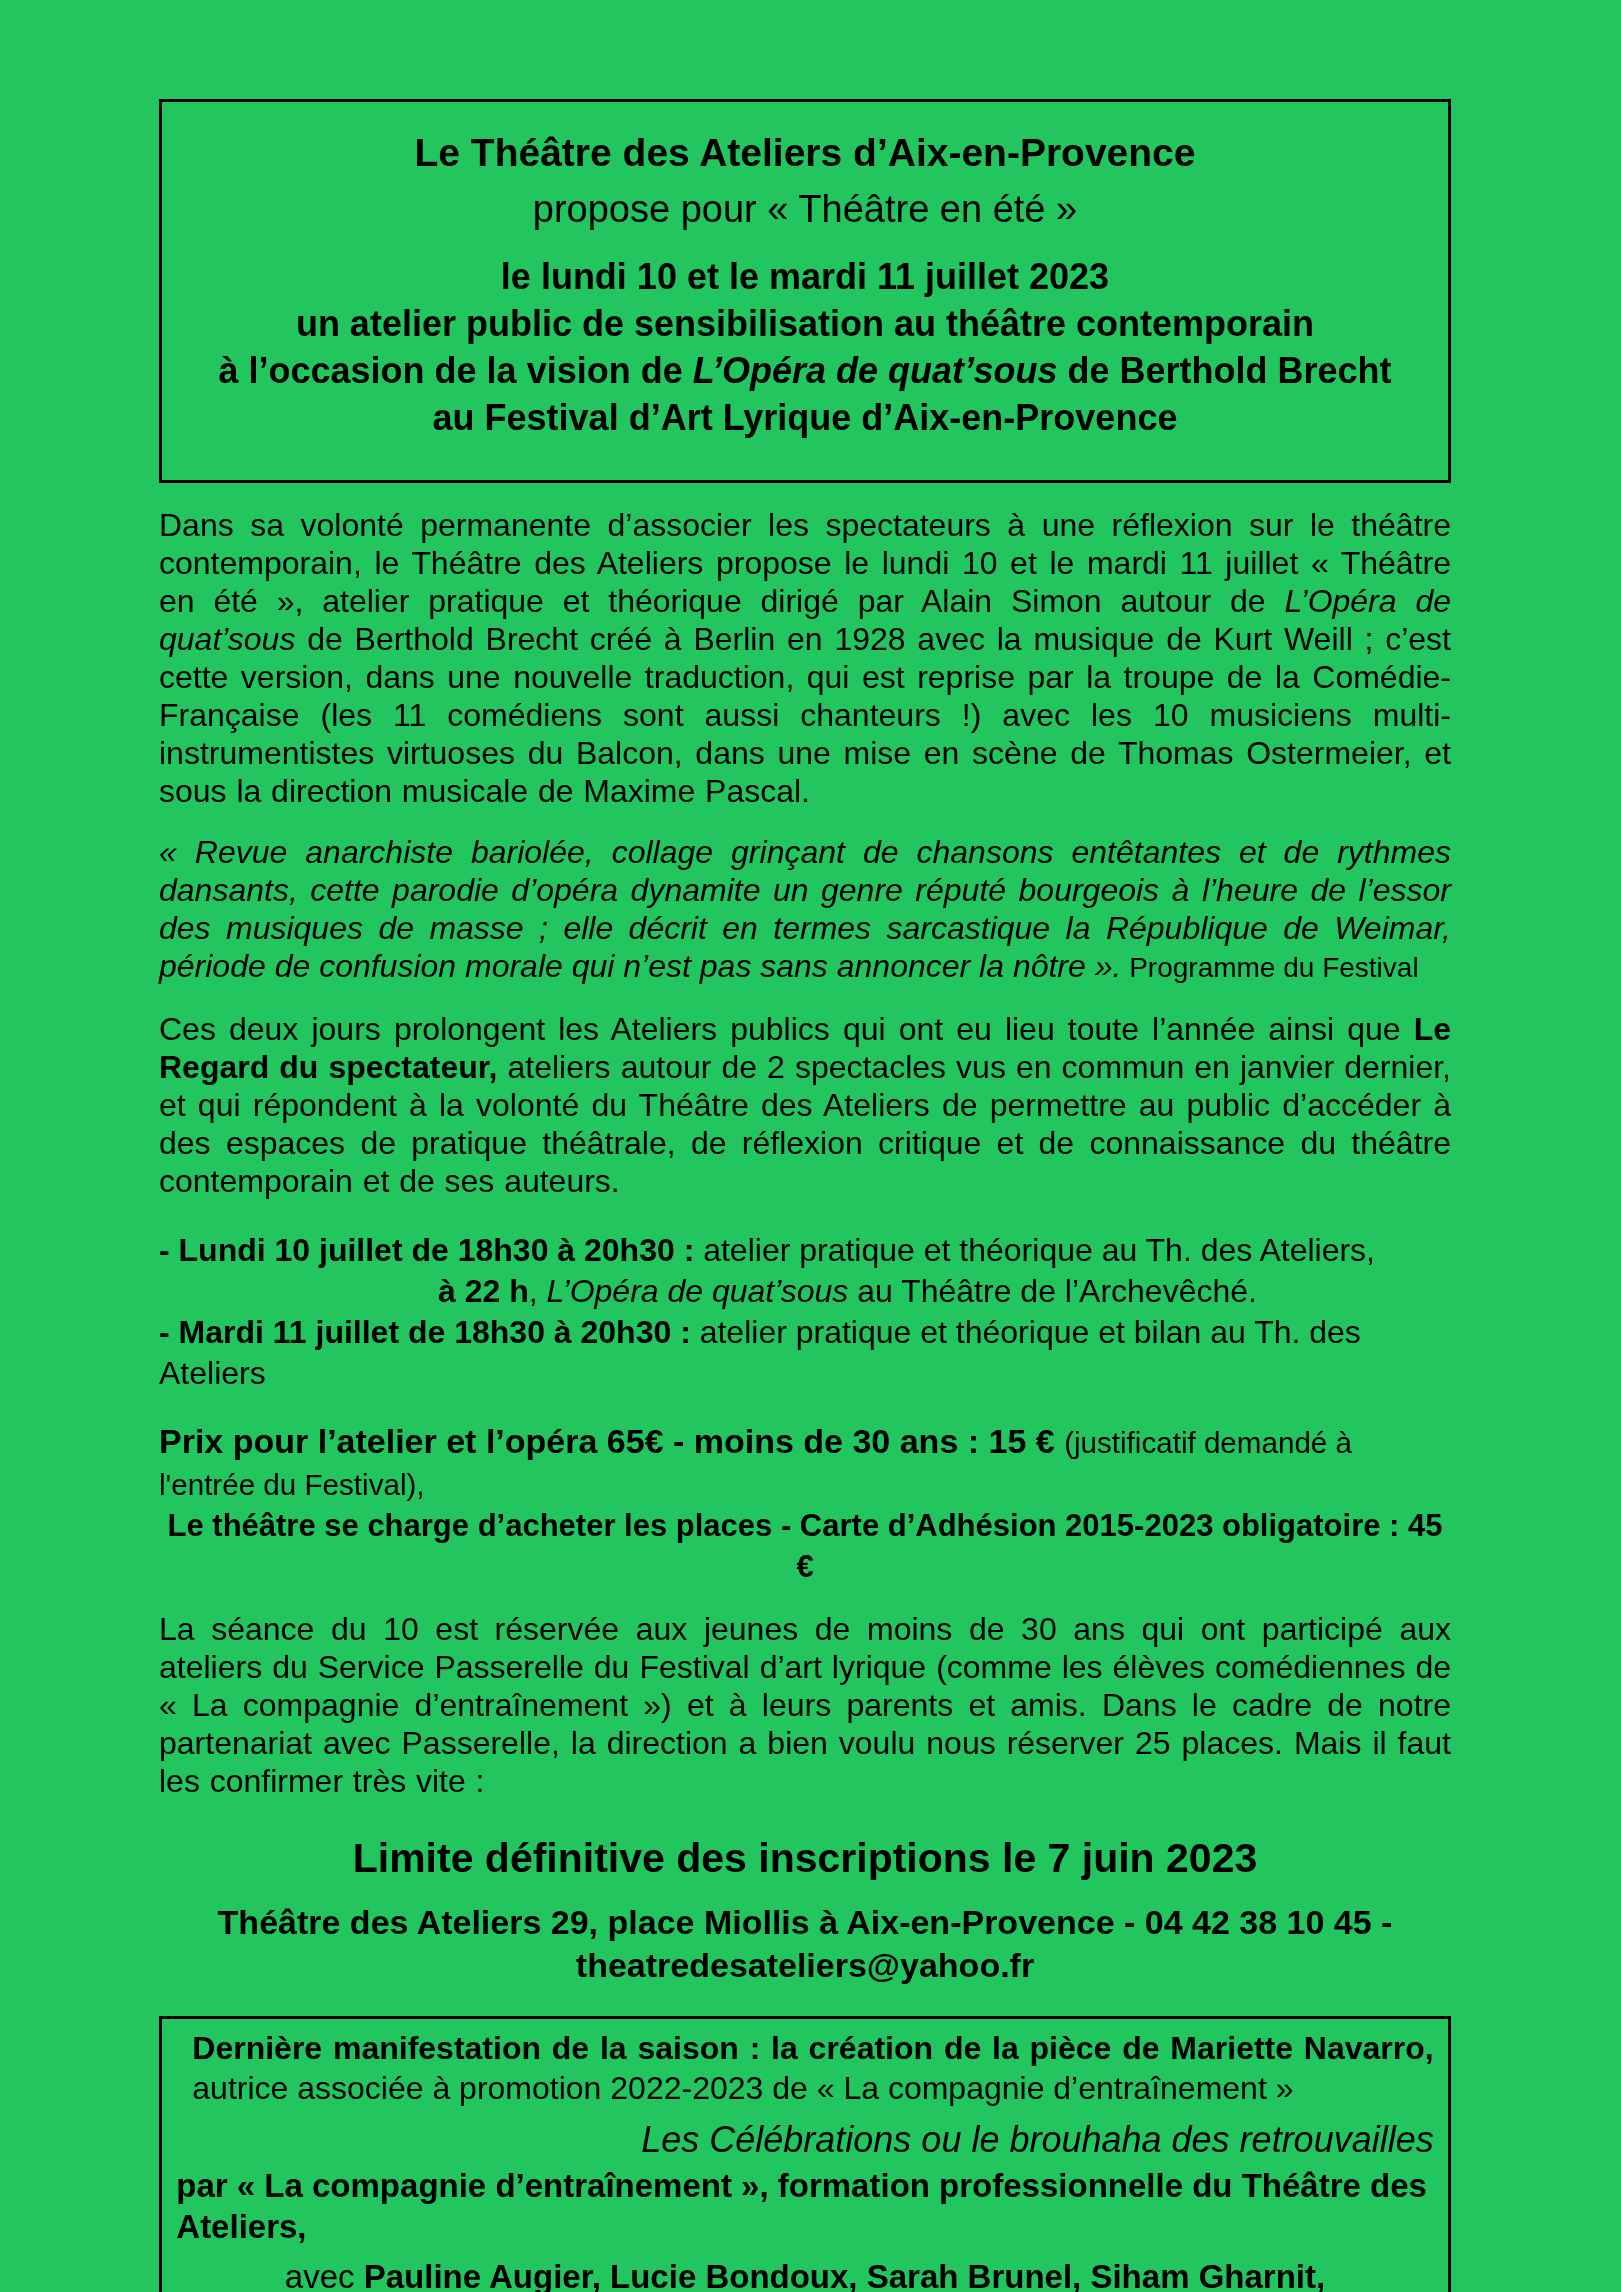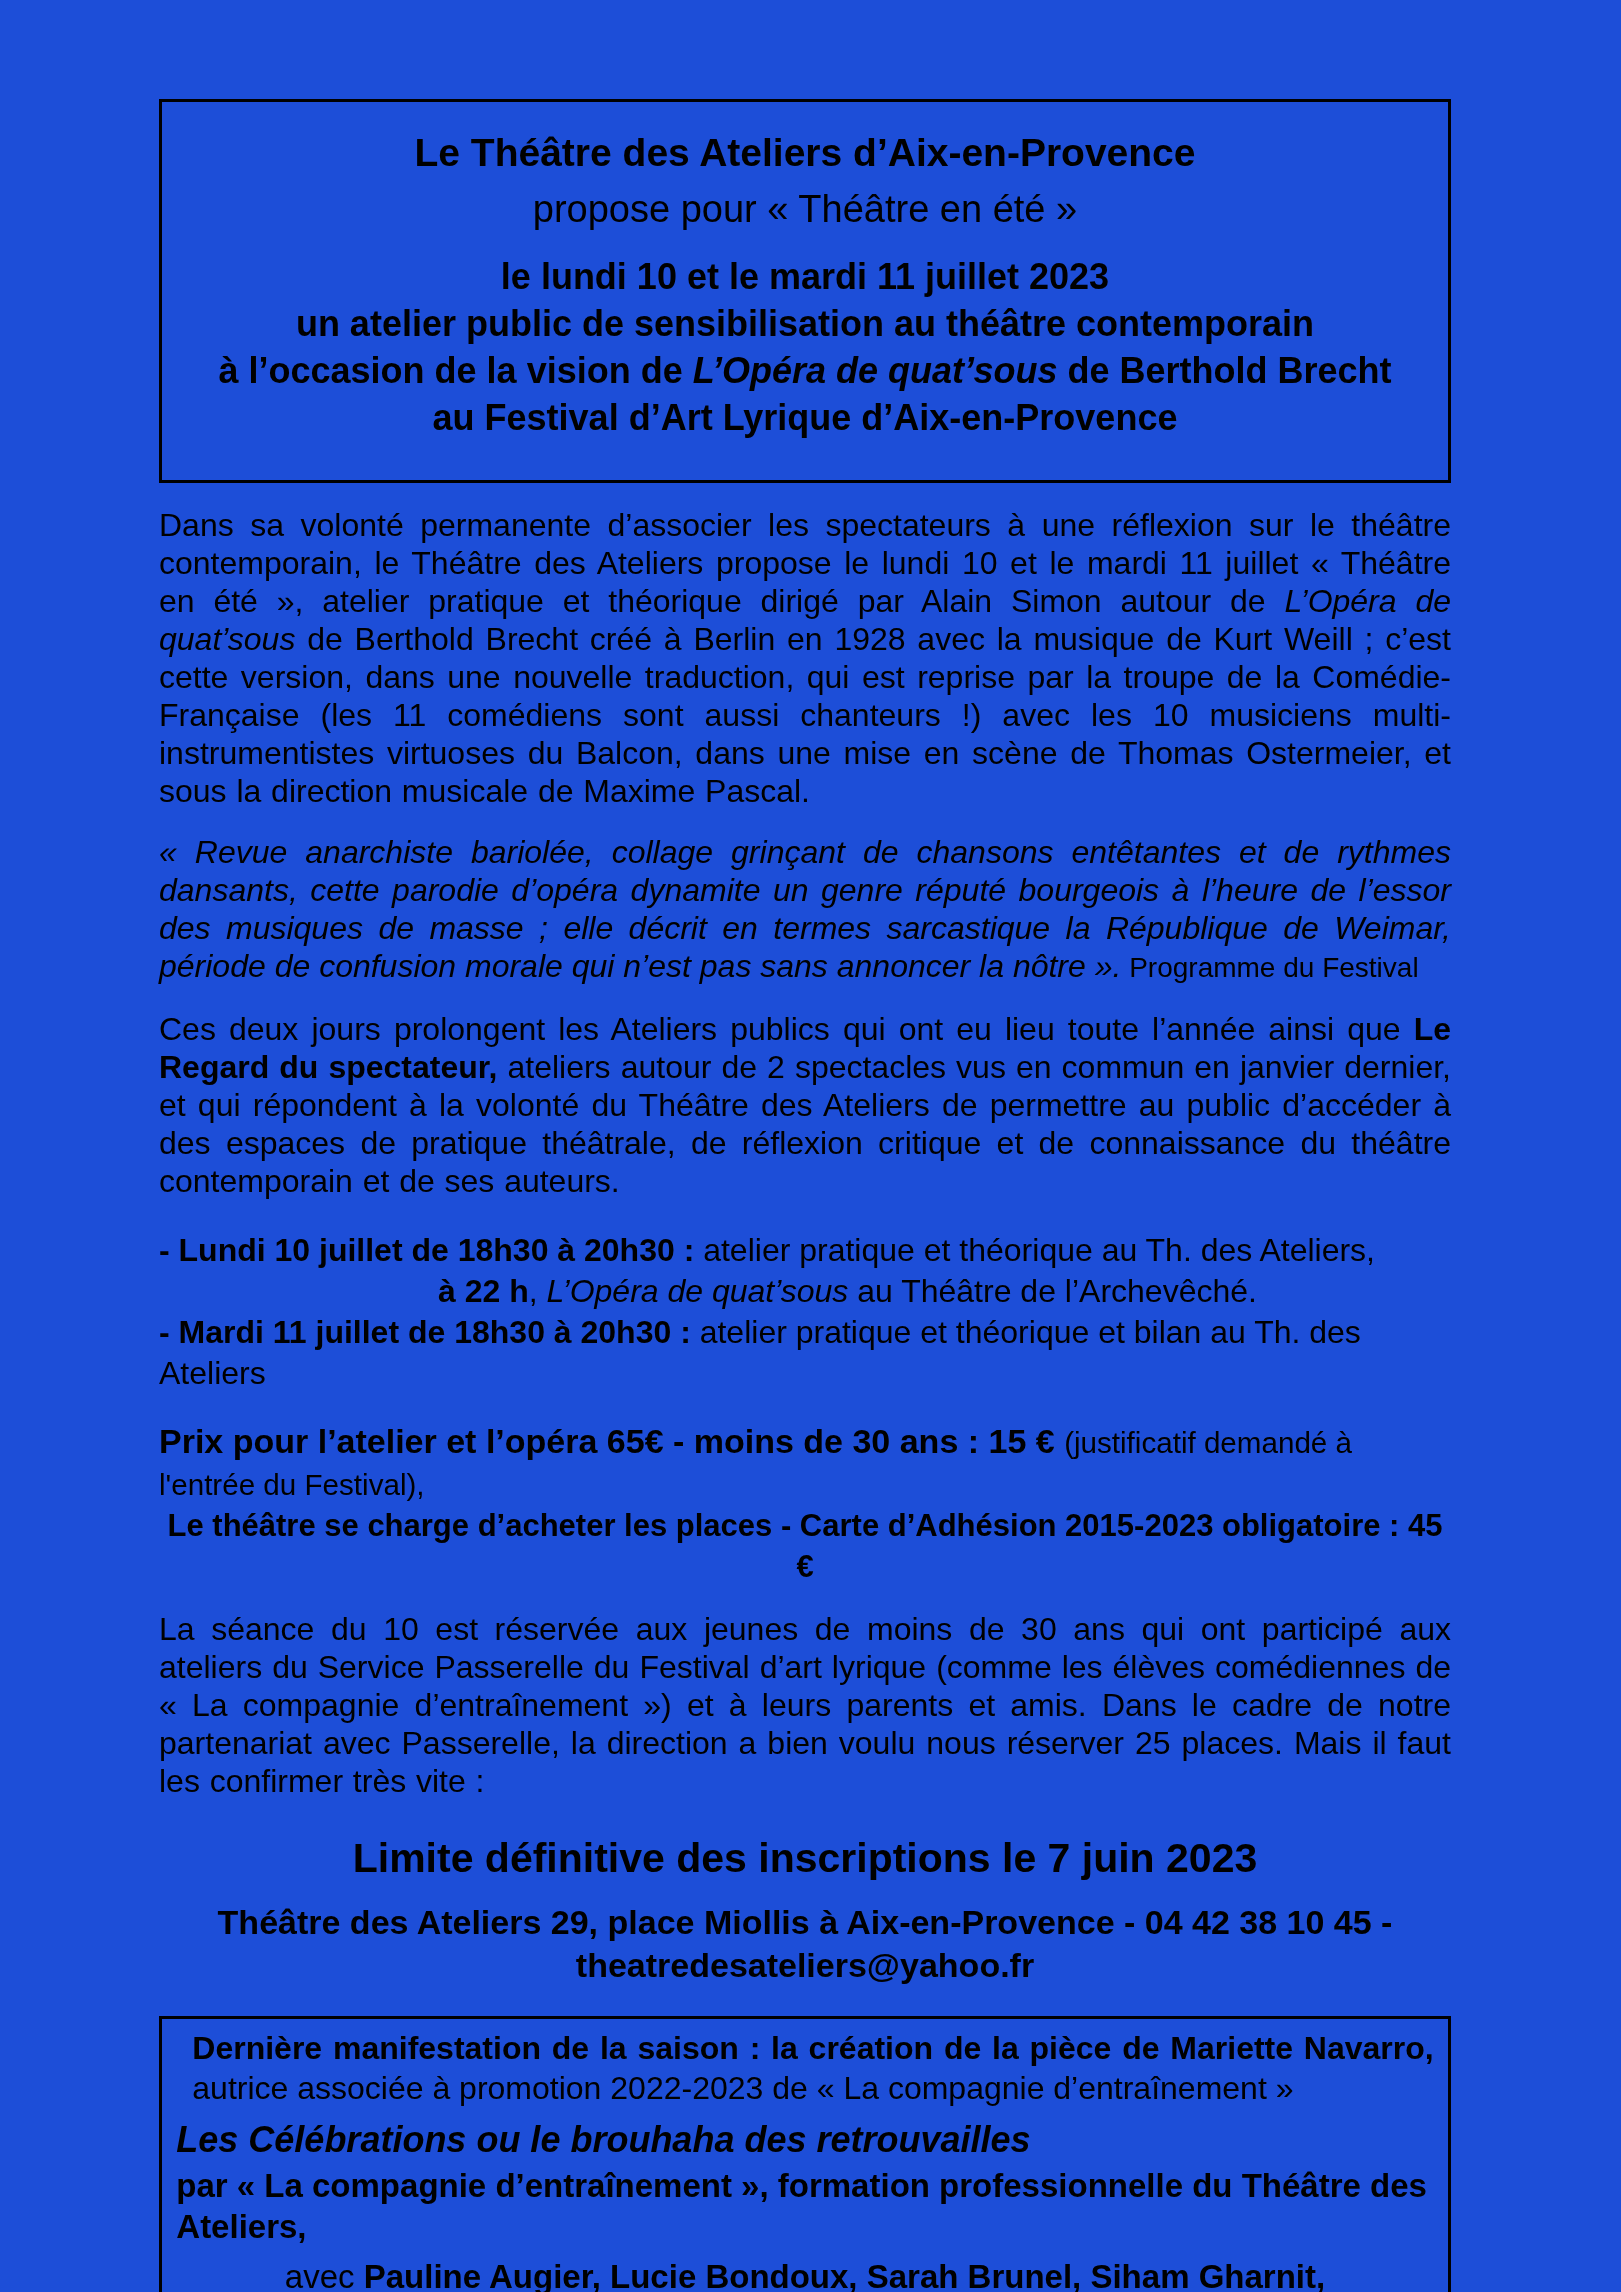--- a/index.html
+++ b/index.html
@@ -4,21 +4,21 @@
 <style>
   html, body {
     margin: 0;
     padding: 0;
     background: #ffffff;
   }
   .page {
     position: relative;
     width: 1622px;
     height: 2293px;
-    background: #1d4ed8;
+    background: #22c55e;
     color: #000000;
     font-family: "Liberation Sans", sans-serif;
     overflow: hidden;
     box-sizing: border-box;
     padding: 0 171px 0 159px;
   }
   .bold   { font-weight: bold; }
   .italic { font-style: italic; }
   .justify { text-align: justify; }
 
@@ -119,23 +119,23 @@
   .bb-intro {
     font-size: 32px;
     line-height: 40px;
     text-align: justify;
     margin-left: 16px;
   }
   .bb-title {
     margin-top: 10.7px;
     font-size: 36px;
     line-height: 41px;
-    font-weight: bold;
+    font-weight: normal;
     font-style: italic;
-    text-align: left;
+    text-align: right;
   }
   .bb-byline {
     margin-top: 5.4px;
     font-size: 33px;
     line-height: 41px;
     font-weight: bold;
     text-align: left;
   }
   .bb-cast {
     margin-top: 9px;

